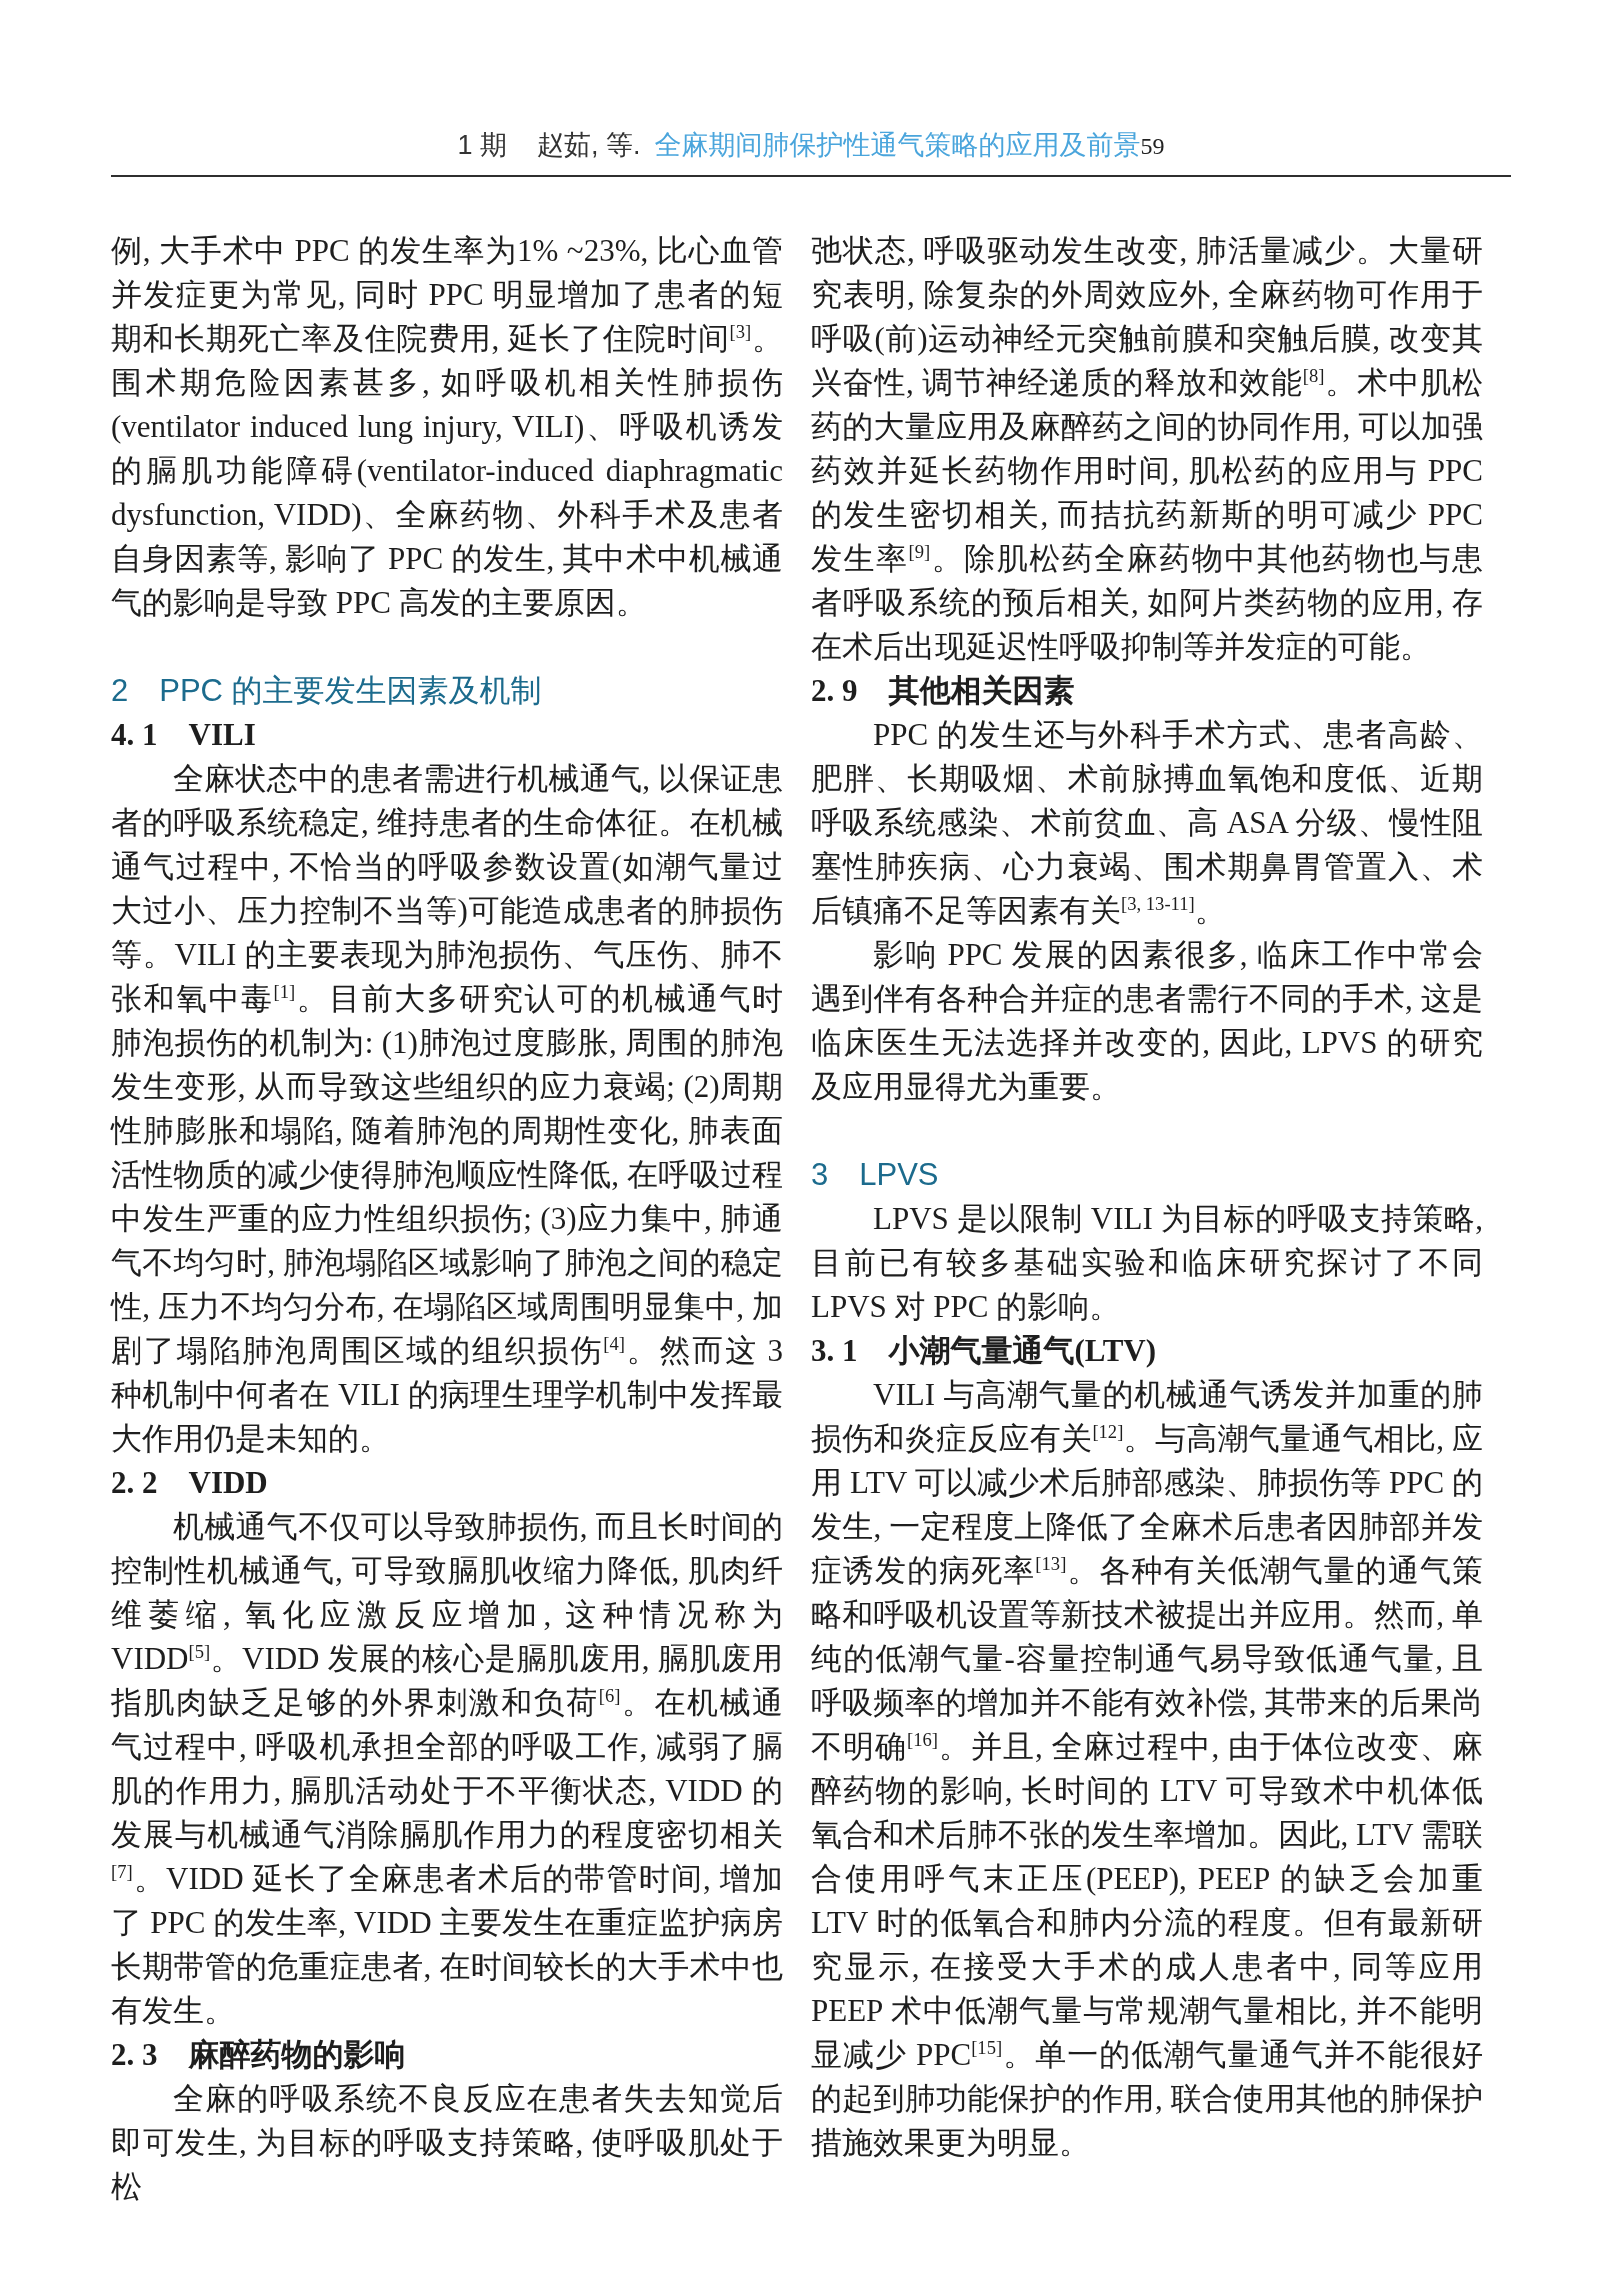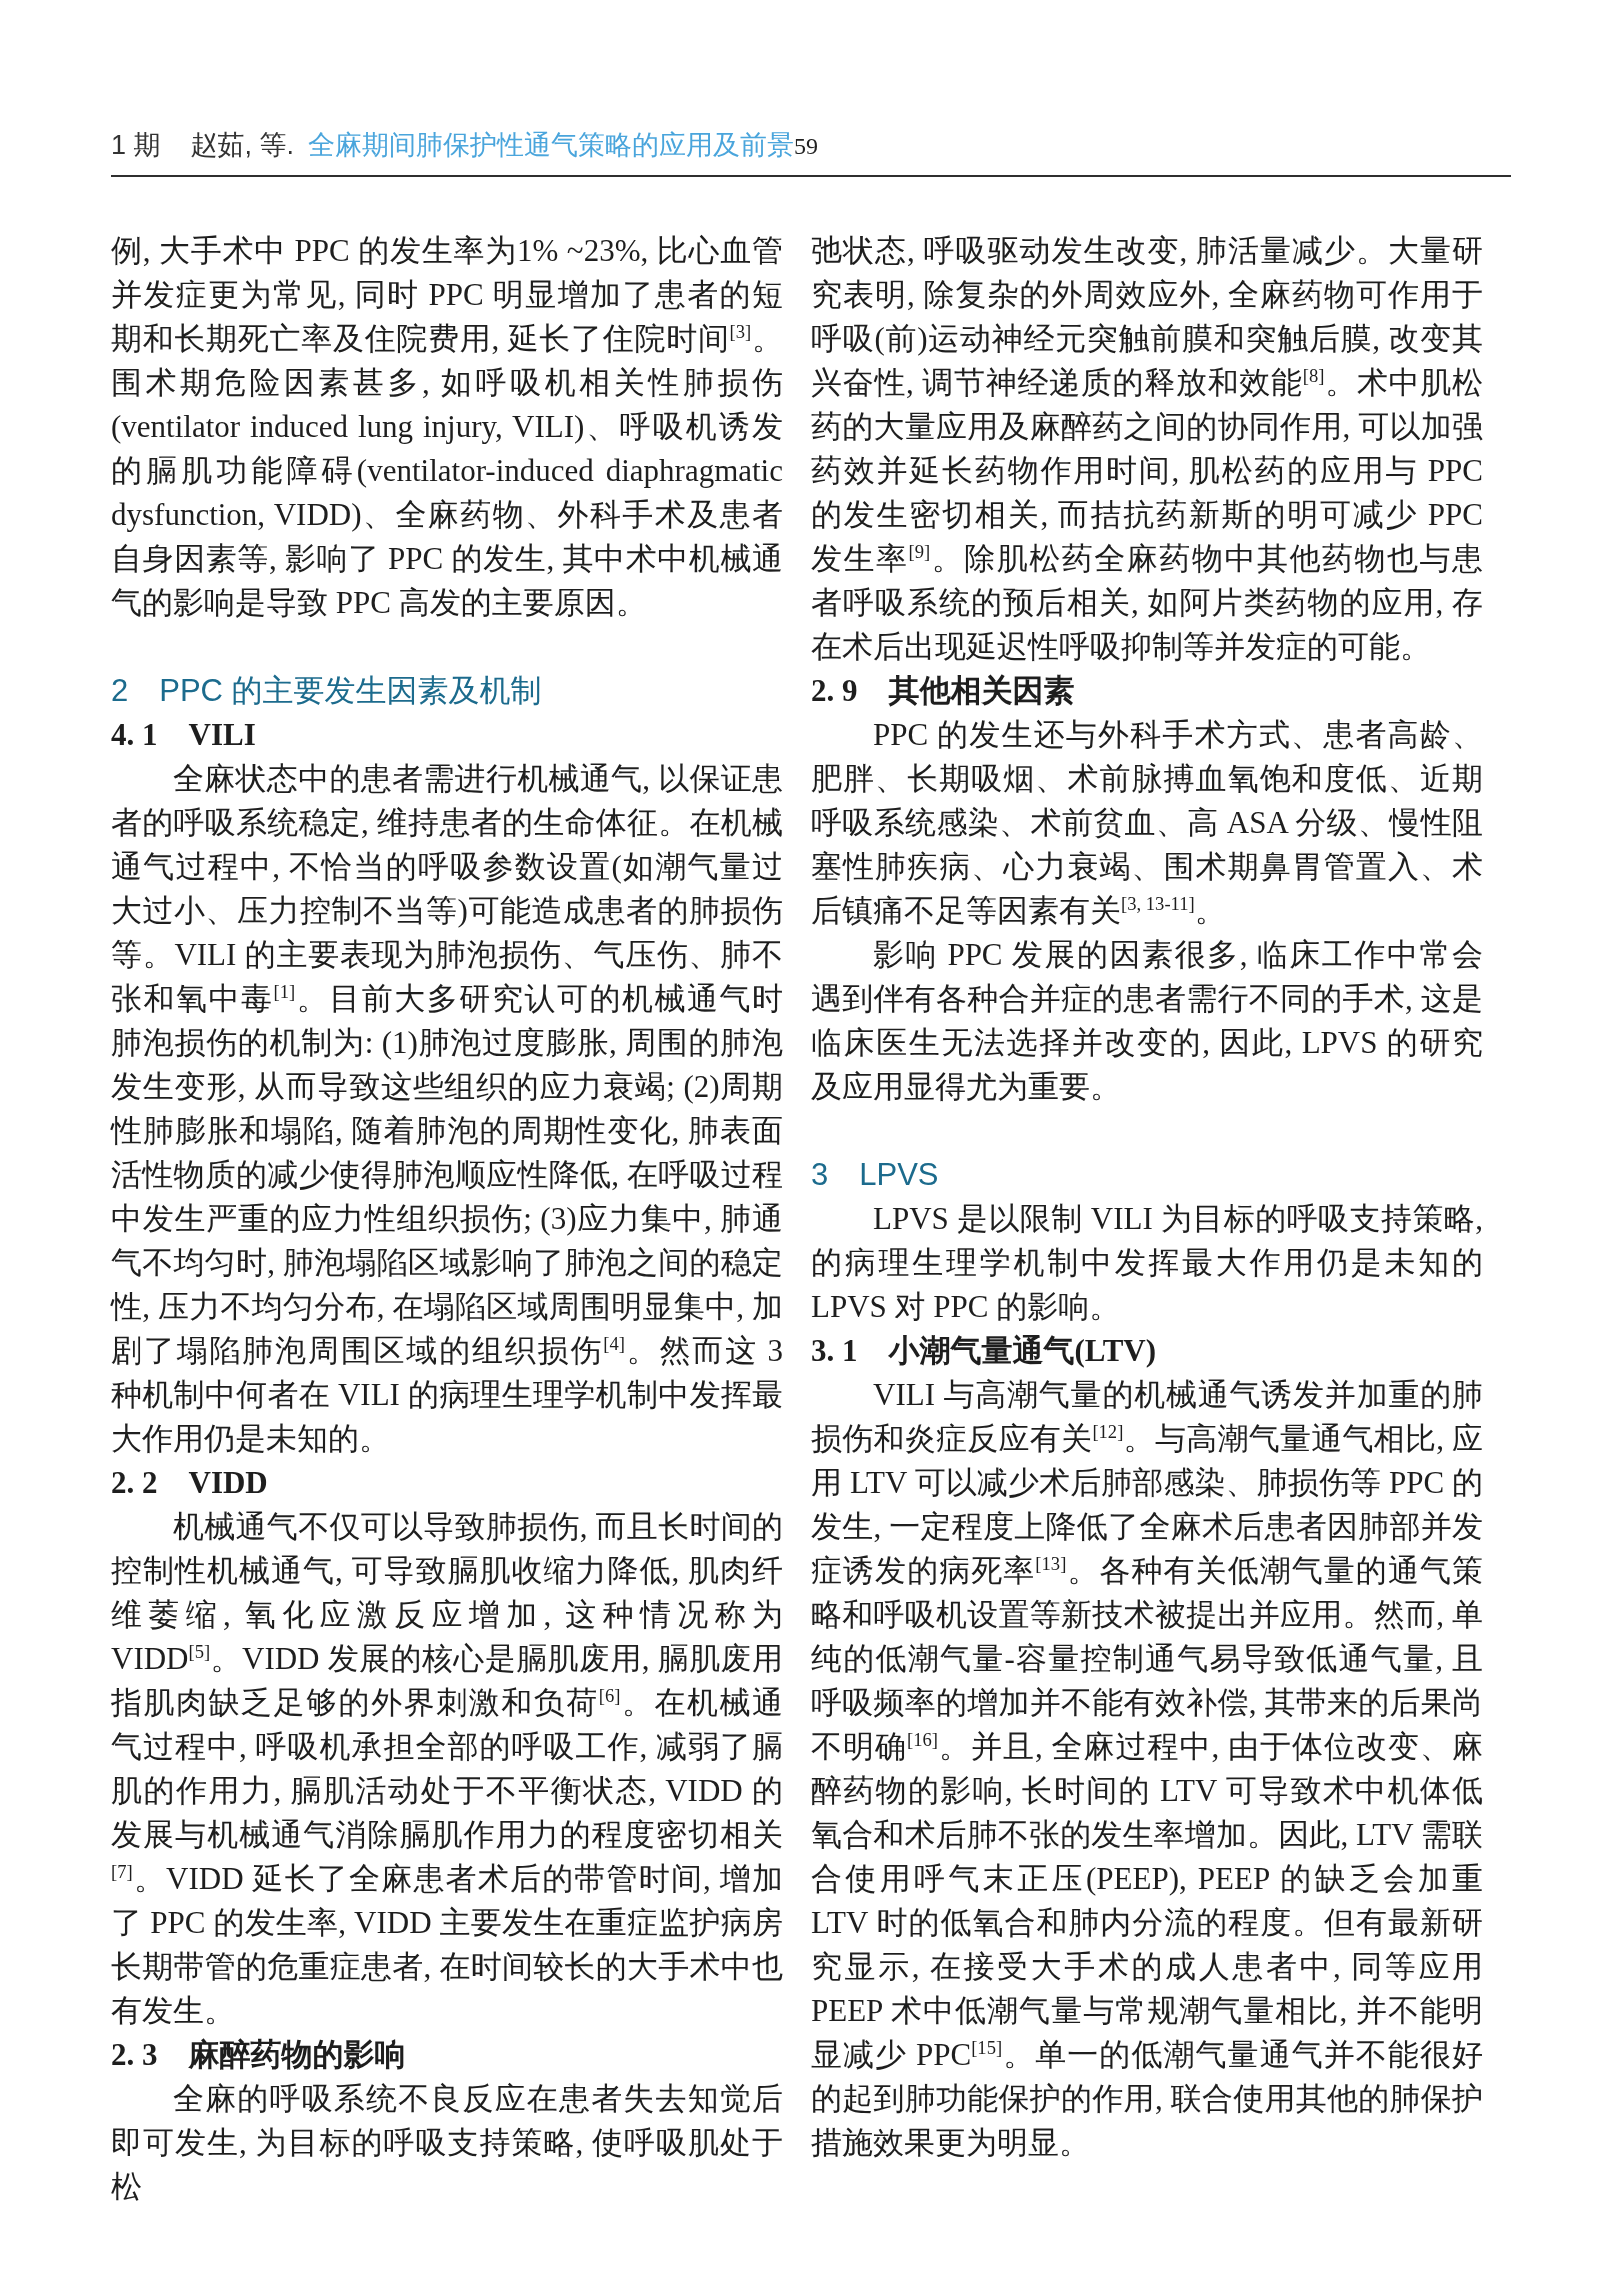--- a/index.html
+++ b/index.html
@@ -10,21 +10,21 @@
   }
   html,body{margin:0;padding:0;background:#ffffff;}
   body{width:1622px;height:2277px;overflow:hidden;}
   .page{
     box-sizing:border-box;
     width:1622px;height:2277px;
     padding:127px 111px 0 111px;
     background:#ffffff;
   }
   .page-header{
-    display:flex;justify-content:flex-start;align-items:baseline;
+    display:flex;justify-content:center;align-items:baseline;
     font-family:"Liberation Sans","DejaVu Sans",sans-serif;
     font-size:27px;color:#333333;
   }
   .header-left{display:flex;align-items:baseline;white-space:nowrap;}
   .issue{margin-right:30px;}
   .authors{margin-right:14px;}
   .article-title{color:var(--title-color);}
   .page-number{
     font-family:"Liberation Serif","DejaVu Serif",serif;
     font-size:24px;color:#222222;
@@ -72,19 +72,19 @@
         <p class="para indent">机械通气不仅可以导致肺损伤, 而且长时间的控制性机械通气, 可导致膈肌收缩力降低, 肌肉纤维萎缩, 氧化应激反应增加, 这种情况称为 VIDD<sup class="ref">[5]</sup>。VIDD 发展的核心是膈肌废用, 膈肌废用指肌肉缺乏足够的外界刺激和负荷<sup class="ref">[6]</sup>。在机械通气过程中, 呼吸机承担全部的呼吸工作, 减弱了膈肌的作用力, 膈肌活动处于不平衡状态, VIDD 的发展与机械通气消除膈肌作用力的程度密切相关<sup class="ref">[7]</sup>。VIDD 延长了全麻患者术后的带管时间, 增加了 PPC 的发生率, VIDD 主要发生在重症监护病房长期带管的危重症患者, 在时间较长的大手术中也有发生。</p>
         <div class="sec-h2">2. 3　麻醉药物的影响</div>
         <p class="para indent">全麻的呼吸系统不良反应在患者失去知觉后即可发生, 为目标的呼吸支持策略, 使呼吸肌处于松</p>
       </div>
     <div class="column">
         <p class="para">弛状态, 呼吸驱动发生改变, 肺活量减少。大量研究表明, 除复杂的外周效应外, 全麻药物可作用于呼吸(前)运动神经元突触前膜和突触后膜, 改变其兴奋性, 调节神经递质的释放和效能<sup class="ref">[8]</sup>。术中肌松药的大量应用及麻醉药之间的协同作用, 可以加强药效并延长药物作用时间, 肌松药的应用与 PPC 的发生密切相关, 而拮抗药新斯的明可减少 PPC 发生率<sup class="ref">[9]</sup>。除肌松药全麻药物中其他药物也与患者呼吸系统的预后相关, 如阿片类药物的应用, 存在术后出现延迟性呼吸抑制等并发症的可能。</p>
         <div class="sec-h2">2. 9　其他相关因素</div>
         <p class="para indent">PPC 的发生还与外科手术方式、患者高龄、肥胖、长期吸烟、术前脉搏血氧饱和度低、近期呼吸系统感染、术前贫血、高 ASA 分级、慢性阻塞性肺疾病、心力衰竭、围术期鼻胃管置入、术后镇痛不足等因素有关<sup class="ref">[3, 13-11]</sup>。</p>
         <p class="para indent">影响 PPC 发展的因素很多, 临床工作中常会遇到伴有各种合并症的患者需行不同的手术, 这是临床医生无法选择并改变的, 因此, LPVS 的研究及应用显得尤为重要。</p>
         <div class="sec-h1">3　LPVS</div>
-        <p class="para indent">LPVS 是以限制 VILI 为目标的呼吸支持策略, 的病理生理学机制中发挥最大作用仍是未知的 LPVS 对 PPC 的影响。</p>
+        <p class="para indent">LPVS 是以限制 VILI 为目标的呼吸支持策略, 目前已有较多基础实验和临床研究探讨了不同 LPVS 对 PPC 的影响。</p>
         <div class="sec-h2">3. 1　小潮气量通气(LTV)</div>
         <p class="para indent">VILI 与高潮气量的机械通气诱发并加重的肺损伤和炎症反应有关<sup class="ref">[12]</sup>。与高潮气量通气相比, 应用 LTV 可以减少术后肺部感染、肺损伤等 PPC 的发生, 一定程度上降低了全麻术后患者因肺部并发症诱发的病死率<sup class="ref">[13]</sup>。各种有关低潮气量的通气策略和呼吸机设置等新技术被提出并应用。然而, 单纯的低潮气量-容量控制通气易导致低通气量, 且呼吸频率的增加并不能有效补偿, 其带来的后果尚不明确<sup class="ref">[16]</sup>。并且, 全麻过程中, 由于体位改变、麻醉药物的影响, 长时间的 LTV 可导致术中机体低氧合和术后肺不张的发生率增加。因此, LTV 需联合使用呼气末正压(PEEP), PEEP 的缺乏会加重 LTV 时的低氧合和肺内分流的程度。但有最新研究显示, 在接受大手术的成人患者中, 同等应用 PEEP 术中低潮气量与常规潮气量相比, 并不能明显减少 PPC<sup class="ref">[15]</sup>。单一的低潮气量通气并不能很好的起到肺功能保护的作用, 联合使用其他的肺保护措施效果更为明显。</p>
       </div>
   </div>
 </div>
 
 
 </body></html>

